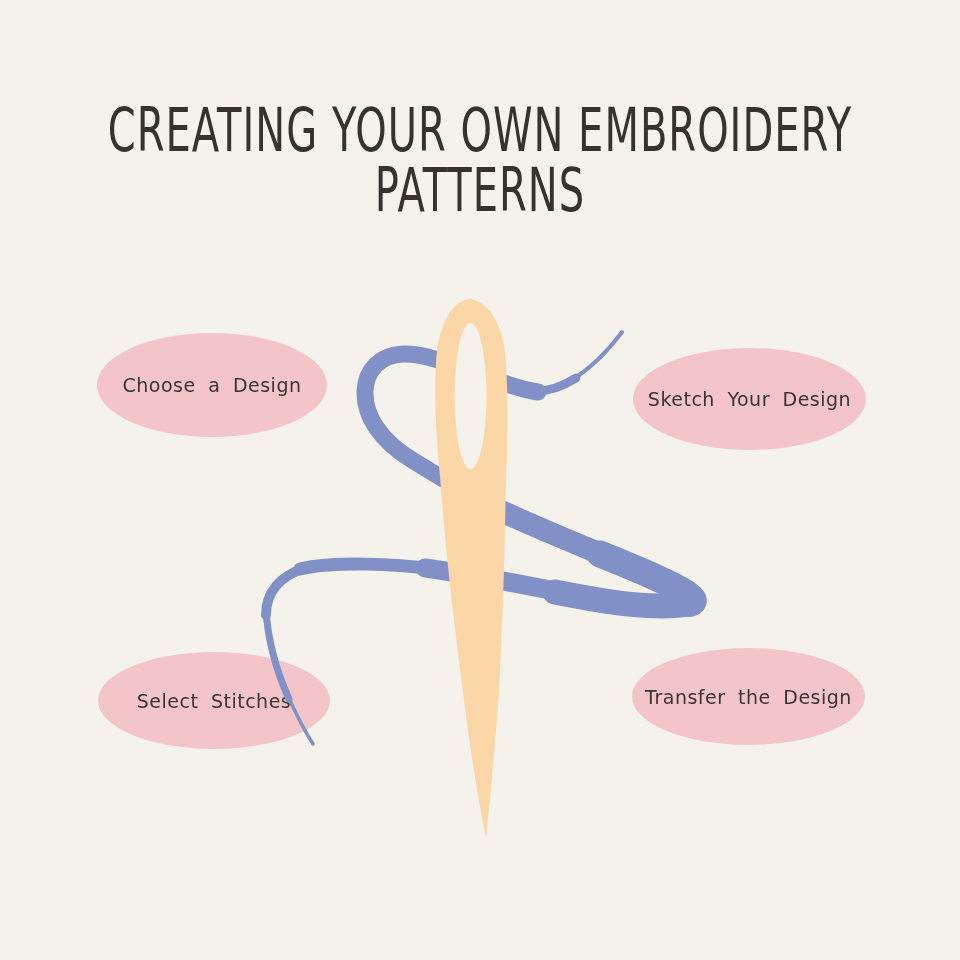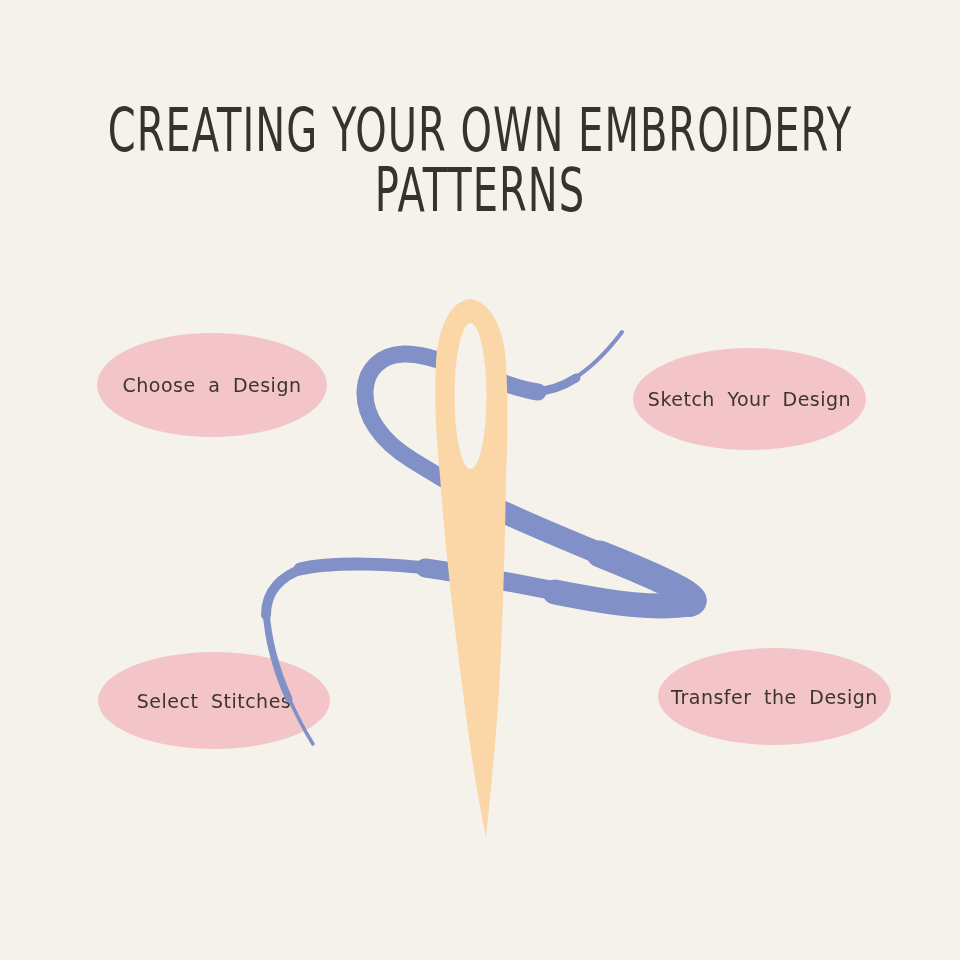--- a/index.html
+++ b/index.html
@@ -44,21 +44,21 @@
     color:var(--label-ink);
     font-family:"DejaVu Sans", sans-serif;
     font-size:19px;
     letter-spacing:0.5px;
     word-spacing:6px;
     white-space:nowrap;
   }
   .b-tl{left:97px;top:333px;width:230px;height:104px;}
   .b-tr{left:633px;top:348px;width:233px;height:102px;}
   .b-bl{left:98px;top:652px;width:232px;height:97px;}
-  .b-br{left:658px;top:648px;width:233px;height:97px;}
+  .b-br{left:632px;top:648px;width:233px;height:97px;}
   .art{
     position:absolute;
     inset:0;
     z-index:2;
     pointer-events:none;
   }
 </style>
 </head>
 <body>
 

